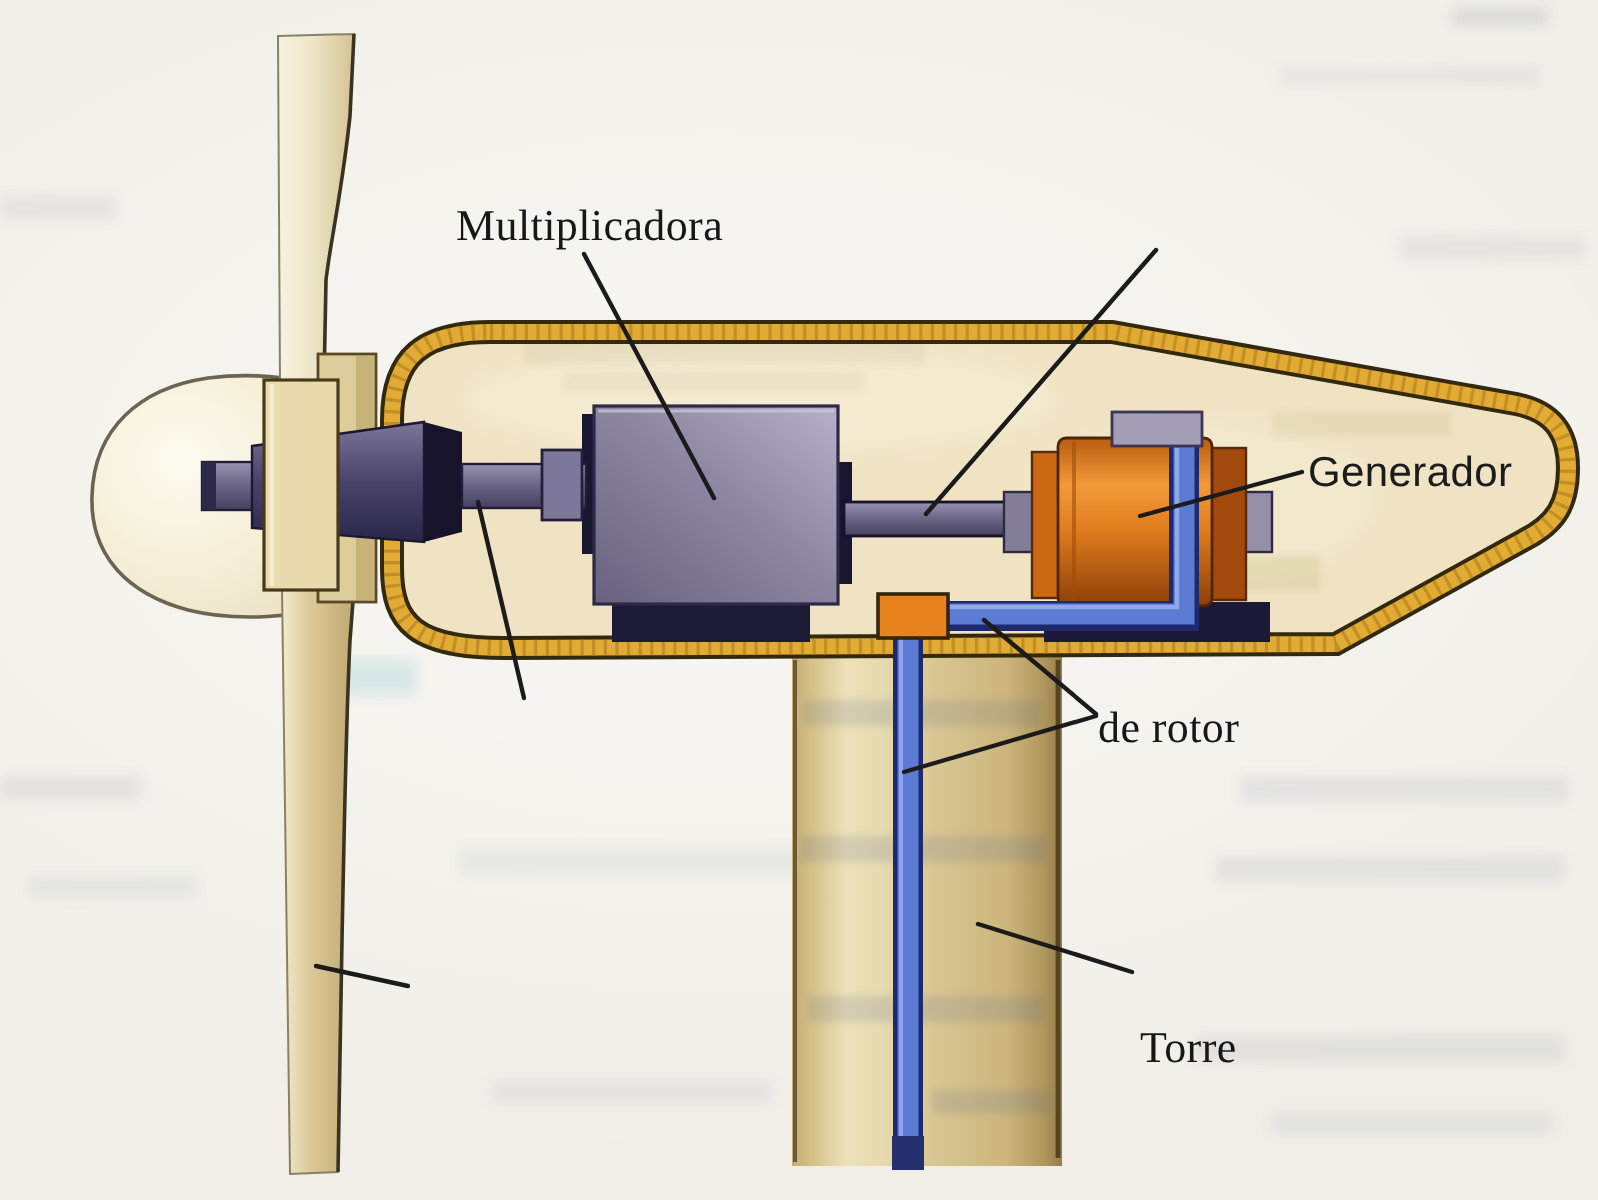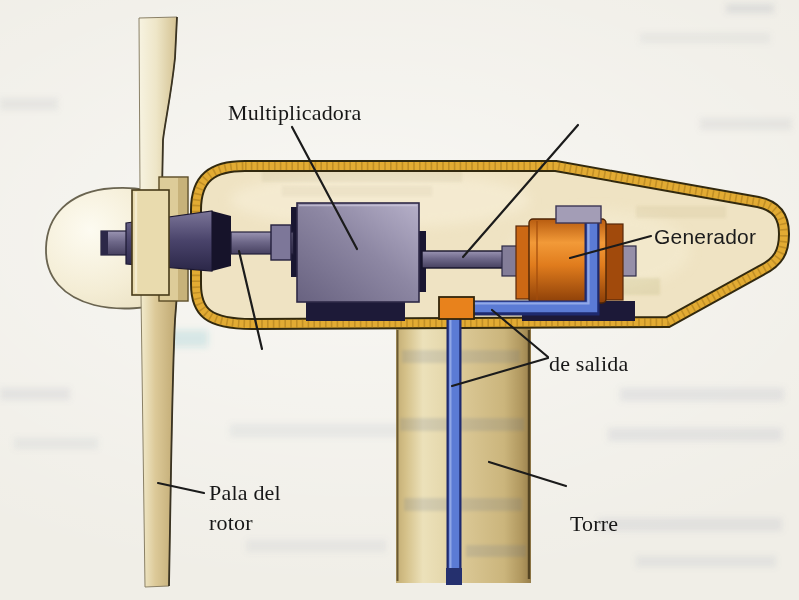--- a/index.html
+++ b/index.html
@@ -217,23 +217,19 @@
     </g>
   </svg>
 
   <div class="lbl" style="left:228px;top:99px;">Multiplicadora</div>
 
 
   <div class="lbl lbl-sans" style="left:654px;top:223px;">Generador</div>
 
 
   <div class="lbl lbl-2line" style="left:549px;top:350px;">
-    <div>de salida</div>
+    <div>de rotor</div>
   </div>
 
   <div class="lbl" style="left:570px;top:478px;margin-top:32px;">Torre</div>
 
-  <div class="lbl lbl-pala" style="left:209px;top:478px;">
-    <div>Pala del</div>
-    <div>rotor</div>
-  </div>
 
 </div>
 
 </body></html>

